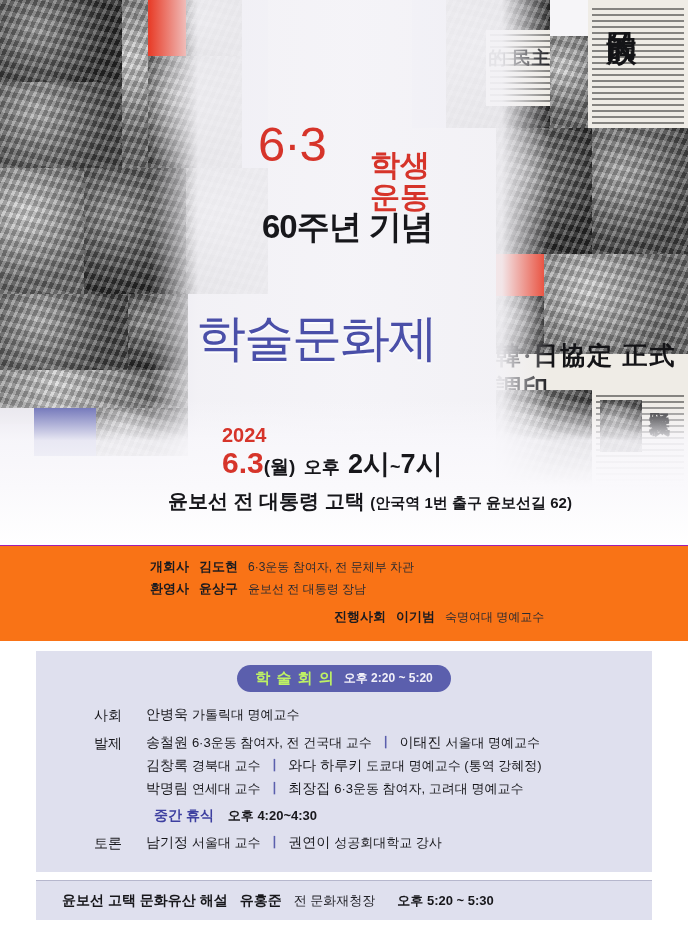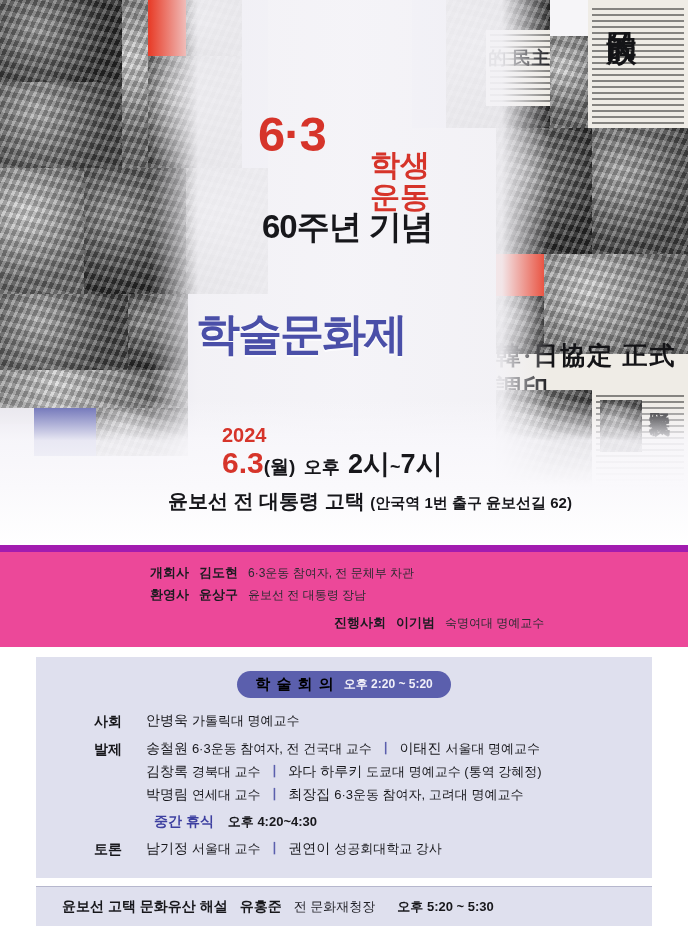--- a/index.html
+++ b/index.html
@@ -110,23 +110,23 @@
     position: absolute;
     left: 0; right: 0; top: 400px; height: 145px;
     background: linear-gradient(180deg, rgba(246,245,249,0) 0%, rgba(248,247,251,.90) 28%, rgba(250,249,252,1) 60%, #ffffff 100%);
   }
 
   
   .title-wrap { position: absolute; inset: 0; }
 
   .t-63 {
     position: absolute;
-    left: 258px; top: 110px;
+    left: 258px; top: 120px;
     font-family: "Liberation Sans", sans-serif;
-    font-weight: 700;
+    font-weight: 400;
     font-size: 49px;
     color: #d6342a;
     letter-spacing: -1px;
     line-height: 1;
   }
   .t-haksaeng {
     position: absolute;
     left: 370px; top: 113px;
     font-weight: 800;
     font-size: 30px;
@@ -139,22 +139,22 @@
     position: absolute;
     left: 262px; top: 205px;
     font-weight: 800;
     font-size: 33px;
     color: #17171b;
     letter-spacing: -1px;
   }
   .t-main {
     position: absolute;
     left: 196px; top: 305px;
-    font-weight: 700;
-    font-size: 44px;
+    font-weight: 400;
+    font-size: 50px;
     color: #4a4fa8;
     letter-spacing: -2px;
     text-shadow: 0 2px 0 rgba(255,255,255,.75);
   }
 
   .t-year {
     position: absolute;
     left: 222px; top: 424px;
     font-weight: 700;
     font-size: 20px;
@@ -180,22 +180,22 @@
     color: #17171b;
     white-space: nowrap;
   }
   .t-place .paren { font-size: 15px; font-weight: 600; }
 
   
   .hostband {
     position: relative;
     width: 688px;
     height: 95px;
-    background: #ec4899;
-    border-top: 7px solid #a21caf;
+    background: #f97316;
+    border-top: 1px solid #a21caf;
   }
   .host-row {
     position: absolute;
     display: flex;
     align-items: baseline;
     gap: 10px;
     font-size: 13px;
     white-space: nowrap;
   }
   .host-role { font-weight: 700; color:#1b1b20; }
@@ -217,34 +217,34 @@
     margin: 0 auto 14px auto;
     width: 214px;
     height: 27px;
     background: #5b5fad;
     border-radius: 14px;
     display: flex;
     align-items: center;
     justify-content: center;
     gap: 9px;
   }
-  .pill-title { color:#000000; font-weight:800; font-size:15px; letter-spacing:1px; }
+  .pill-title { color:#bef264; font-weight:800; font-size:15px; letter-spacing:1px; }
   .pill-time { color:#f0eff8; font-weight:600; font-size:12px; }
 
   .prow {
     display: flex;
     align-items: flex-start;
     gap: 18px;
     padding: 0 0 0 58px;
     margin-bottom: 9px;
   }
   .prole {
     width: 34px;
     flex: none;
-    font-weight: 700;
+    font-weight: 400;
     font-size: 14px;
     color: #17171b;
     padding-top: 1px;
   }
   .plist { display: flex; flex-direction: column; gap: 5px; }
   .pline { font-size: 14px; color:#17171b; white-space: nowrap; }
   .pname { font-weight: 400; }
   .paff { font-weight: 400; font-size: 13px; }
   .sep { color:#5b5fad; font-weight:700; padding: 0 3px; }
 

